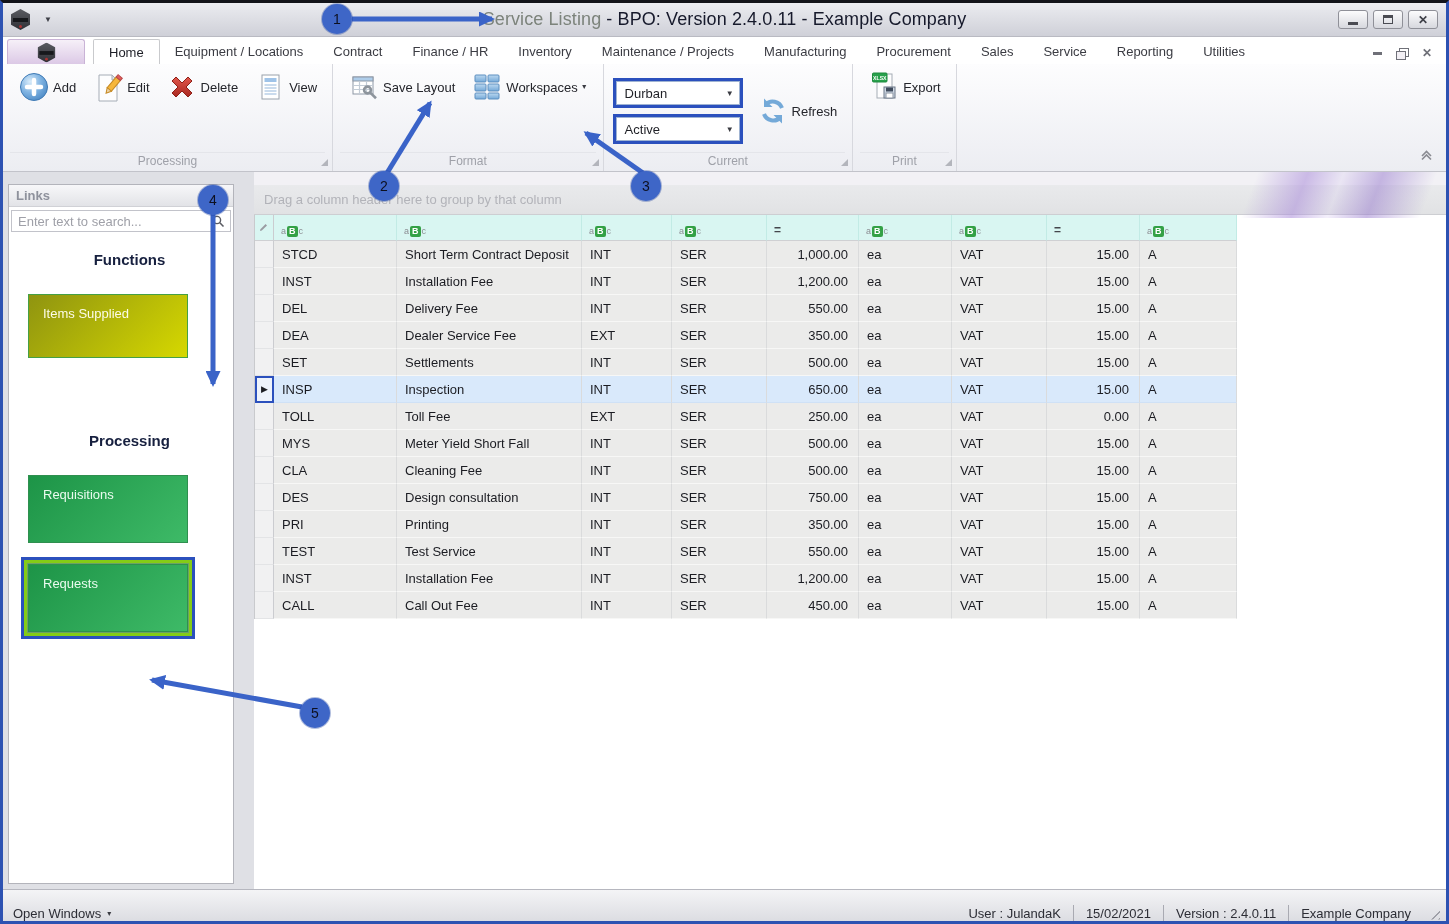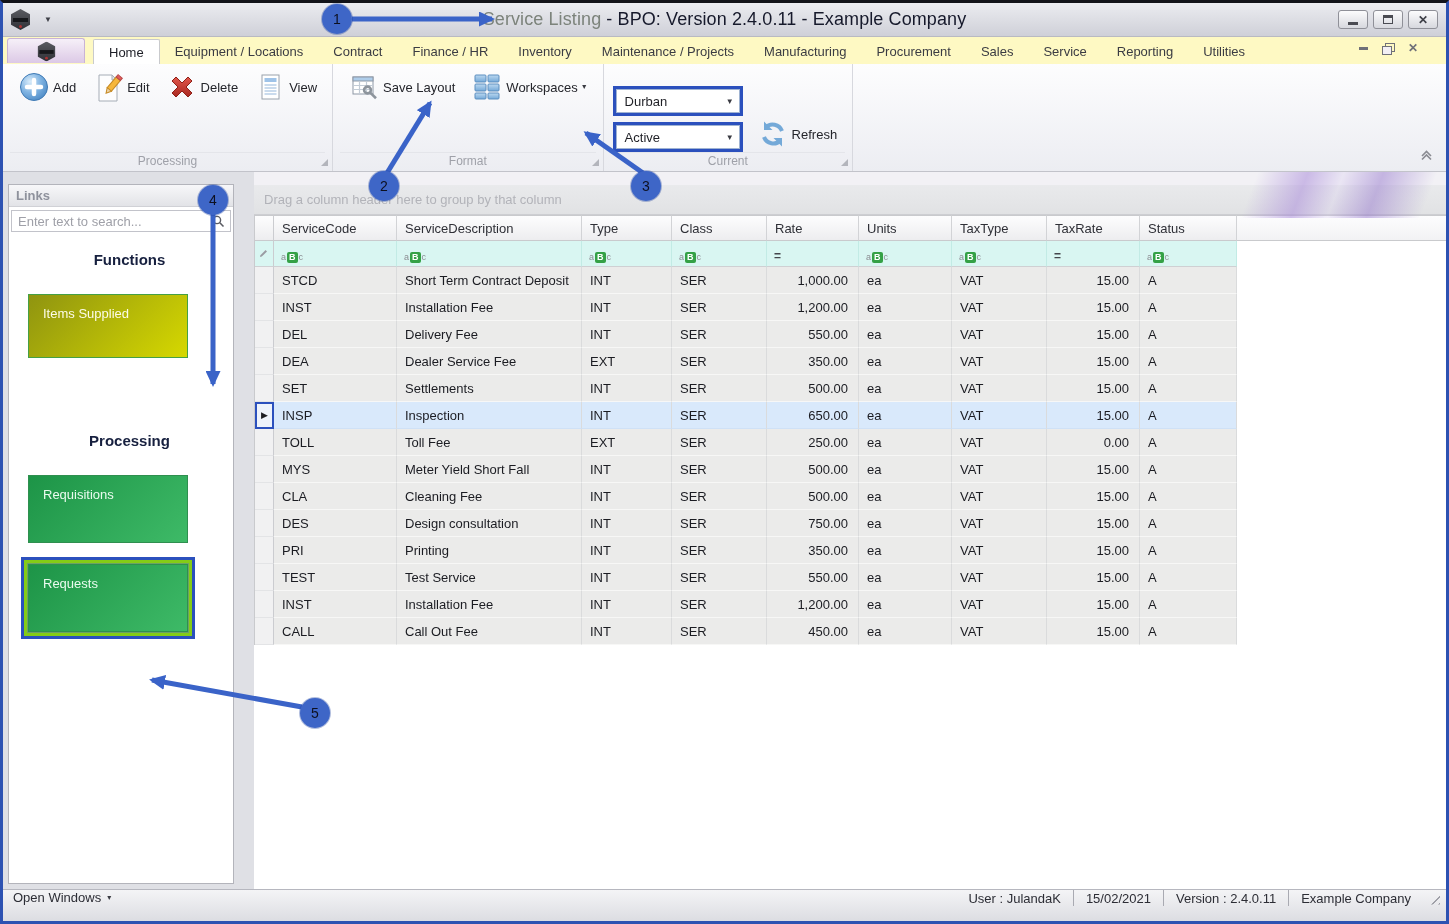--- a/index.html
+++ b/index.html
@@ -16,21 +16,21 @@
   .titletext { position:absolute; left:0; right:0; text-align:center; font-size:18px; font-weight:normal; letter-spacing:.1px; }
   .titletext .light { color:#7c837b; }
   .titletext .dark { color:#16192b; }
   .winbtns { margin-left:auto; display:flex; gap:5px; z-index:2; }
   .wbtn { width:30px; height:19px; border:1px solid #8f9098; border-radius:3px; background:linear-gradient(#fcfcfd,#d7d8de); display:flex; align-items:center; justify-content:center; }
   .g-min { width:10px; height:3px; background:#4a4b52; margin-top:7px; }
   .g-max { width:10px; height:9px; border:1px solid #4a4b52; box-shadow:inset 0 2px #4a4b52; }
   .g-close { font-size:12px; font-weight:bold; color:#3f4048; line-height:1; }
 
   
-  .tabrow { height:27px; background:#fef9c3; display:flex; align-items:center; padding:0 28px 0 2px; flex:0 0 auto; }
+  .tabrow { height:27px; background:#ffffff; display:flex; align-items:flex-end; padding:0 14px 0 2px; flex:0 0 auto; }
   .appmenu { width:78px; height:25px; margin:0 8px 0 2px; background:linear-gradient(#f6f0f8,#dcc9e6); border:1px solid #c9b3d6; border-bottom:none; border-radius:3px 3px 0 0; display:flex; align-items:center; justify-content:center; }
   .appmenu .logo { transform:scale(.95); }
   .tabs { display:flex; align-items:flex-end; height:100%; }
   .tab { height:25px; padding:5px 15px 0; font-size:13px; color:#3b3c43; white-space:nowrap; }
   .tab.active { background:#fff; border:1px solid #c9cacd; border-bottom:none; border-radius:2px 2px 0 0; color:#1d1e26; }
   .mdibtns { margin-left:auto; display:flex; align-items:center; gap:14px; padding-bottom:5px; color:#6f7078; }
   .mdi-min { width:9px; height:3px; background:#6f7078; }
   .mdi-restore { position:relative; width:12px; height:11px; }
   .mdi-restore::before { content:""; position:absolute; left:3px; top:0; width:8px; height:7px; border:1px solid #6f7078; }
   .mdi-restore::after { content:""; position:absolute; left:0; top:3px; width:8px; height:7px; border:1px solid #6f7078; background:#f2eff4; }
@@ -38,21 +38,21 @@
 
   
   .ribbon { position:relative; height:108px; background:linear-gradient(#fdfdfe,#ecedf2); border-bottom:1px solid #c2c3ca; display:flex; flex:0 0 auto; }
   .rgroup { display:flex; flex-direction:column; border-right:1px solid #d7d8de; padding:2px 5px 0; position:relative; }
   .rbody { flex:1; display:flex; align-items:flex-start; padding:3px 4px 0; gap:4px; }
   .glabel { height:19px; line-height:17px; text-align:center; font-size:12px; color:#9fa1a9; border-top:1px solid #e4e5ea; margin:0 2px; }
   .launch { position:absolute; right:4px; bottom:5px; width:0; height:0; border-left:7px solid transparent; border-bottom:7px solid #b3b5bc; }
   .bigbtn { display:flex; flex-direction:row; align-items:center; min-width:52px; padding:2px 6px; gap:3px; border-radius:3px; }
   .bigbtn .lbl { font-size:13px; color:#24252b; white-space:nowrap; }
   .bigbtn .ws-caret { font-size:7px; color:#3a3b42; line-height:4px; }
-  .cur-body { display:flex; align-items:flex-end; gap:8px; padding-top:4px; }
+  .cur-body { display:flex; align-items:center; gap:8px; padding-top:4px; }
   .ddcol { display:flex; flex-direction:column; gap:6px; }
   .ddwrap { border:3px solid #2b50bd; background:#fff; }
   .dd { width:124px; height:24px; border:1px solid #9fb3d2; background:#fff; display:flex; align-items:center; justify-content:space-between; font-size:13px; color:#1f2026; padding-left:8px; }
   .ddcaret { width:18px; height:100%; display:flex; align-items:center; justify-content:center; font-size:8px; color:#3a3b42; }
   .collapse { position:absolute; right:12px; bottom:6px; }
 
   
   .main { flex:1; display:flex; background:#dfe0e5; padding-left:5px; min-height:0; }
 
   
@@ -95,21 +95,21 @@
   .abc .bb { background:#34a146; color:#fff; font-size:9px; font-weight:bold; padding:1px 2px; border-radius:2px; margin:0 1px; line-height:1; }
   .feq { font-size:12px; font-weight:bold; color:#45464c; }
   .drow { height:27px; background:#fff; border-left:1px solid #c9cacd; }
   .dcell { background:#ebebea; border-right:1px solid #dadbdc; border-bottom:1px solid #f7f7f6; font-size:13px; color:#1b1c22; padding:6px 0 0 8px; white-space:nowrap; overflow:hidden; }
   .dcell.r { text-align:right; padding-left:0; padding-right:10px; }
   .drow.selected .dcell { background:#d9e9fb; border-bottom-color:#cfe1f6; }
   .icell.sel { border:2px solid #2b50bd; background:#eef3fb; }
   .icell .ptr { position:absolute; left:4px; top:6px; font-size:9px; color:#1c1d22; }
 
   
-  .statusbar { height:32px; background:linear-gradient(#f4f4f6,#dcdde2); border-top:1px solid #b6b7bf; display:flex; align-items:flex-start; padding:0 6px 0 10px; font-size:13px; color:#2c2d35; flex:0 0 auto; }
+  .statusbar { height:32px; background:linear-gradient(#f4f4f6,#dcdde2); border-top:1px solid #b6b7bf; display:flex; align-items:flex-end; padding:0 6px 0 10px; font-size:13px; color:#2c2d35; flex:0 0 auto; }
   .ow { display:flex; align-items:center; gap:6px; }
   .ow .c { font-size:8px; color:#3a3b42; }
   .sright { margin-left:auto; display:flex; align-items:center; }
   .sitem { padding:0 12px; white-space:nowrap; }
   .ssep { width:1px; height:16px; background:#a9aab2; }
   .grip { width:13px; height:13px; margin-left:4px; background:repeating-linear-gradient(315deg,#9fa0a8 0 2px,transparent 2px 5px); clip-path:polygon(100% 0,100% 100%,0 100%); }
 
   
   .overlay { position:absolute; inset:0; z-index:55; pointer-events:none; }
   .co { position:absolute; width:30px; height:30px; border-radius:50%; background:#3e66c7; box-shadow:0 0 0 1px rgba(35,70,160,.35); display:flex; align-items:center; justify-content:center; font-size:14px; color:#0d1020; z-index:60; }
@@ -284,20 +284,37 @@
             <path d="M7 3.5v8.5h8.5z" fill="#74a9d8"></path>
             <path d="M25 28.5V20h-8.5z" fill="#74a9d8"></path>
           </svg>
           <span class="lbl">Refresh</span>
         </div>
       </div>
       <div class="glabel">Current</div>
       <div class="launch"></div>
     </div>
 
+    <div class="rgroup">
+      <div class="rbody">
+        <div class="bigbtn">
+          <svg width="32" height="32" viewBox="0 0 32 32">
+            <rect x="9" y="3" width="15" height="24" fill="#fdfdfe" stroke="#a6adb6"></rect>
+            <rect x="4.5" y="2" width="14.5" height="9" rx="1" fill="#28a14c" stroke="#1e8a3e"></rect>
+            <text x="11.8" y="8.7" font-size="5.2" font-weight="bold" fill="#fff" text-anchor="middle" font-family="Liberation Sans, sans-serif">XLSX</text>
+            <rect x="16" y="16" width="11" height="11" fill="#cfd8e4" stroke="#6b7686"></rect>
+            <rect x="18" y="16.5" width="7" height="4" fill="#3e4a5c"></rect>
+            <rect x="18" y="22" width="7" height="5" fill="#fff" stroke="#8a93a1"></rect>
+          </svg>
+          <span class="lbl">Export</span>
+        </div>
+      </div>
+      <div class="glabel">Print</div>
+      <div class="launch"></div>
+    </div>
 
     <div class="collapse">
       <svg width="15" height="12" viewBox="0 0 15 12">
         <path d="M3 7 L7.5 2.5 L12 7 M3 10.5 L7.5 6 L12 10.5" fill="none" stroke="#8a8b92" stroke-width="1.6"></path>
       </svg>
     </div>
   </div>
 
   <div class="main">
 
@@ -323,33 +340,20 @@
           <div class="hlwrap">
             <div class="sbtn green">Requests</div>
           </div>
         </div>
     </div>
 
     <div class="gridpanel">
       <div class="deco"></div>
       <div class="swoosh"></div>
       <div class="groupby">Drag a column header here to group by that column</div>
-      <div class="hrow">
-          <div class="icell"></div>
-          <div class="hcell" style="width: 123px; flex: 0 0 123px;">ServiceCode</div>
-          <div class="hcell" style="width: 185px; flex: 0 0 185px;">ServiceDescription</div>
-          <div class="hcell" style="width: 90px; flex: 0 0 90px;">Type</div>
-          <div class="hcell" style="width: 95px; flex: 0 0 95px;">Class</div>
-          <div class="hcell" style="width: 92px; flex: 0 0 92px;">Rate</div>
-          <div class="hcell" style="width: 93px; flex: 0 0 93px;">Units</div>
-          <div class="hcell" style="width: 95px; flex: 0 0 95px;">TaxType</div>
-          <div class="hcell" style="width: 93px; flex: 0 0 93px;">TaxRate</div>
-          <div class="hcell" style="width: 97px; flex: 0 0 97px;">Status</div>
-          <div class="hfill"></div>
-        </div>
       <div class="frow">
           <div class="icell">
             <svg width="9" height="9" viewBox="0 0 9 9">
               <path d="M1 8l1.8-.4L8 2.4 6.6 1 1.4 6.2z" fill="#9a9ba2"></path>
             </svg>
           </div>
           <div class="fcell" style="width: 123px; flex: 0 0 123px;"><span class="abc">
               <span class="sm">a</span>
               <span class="bb">B</span>
               <span class="sm">c</span>

